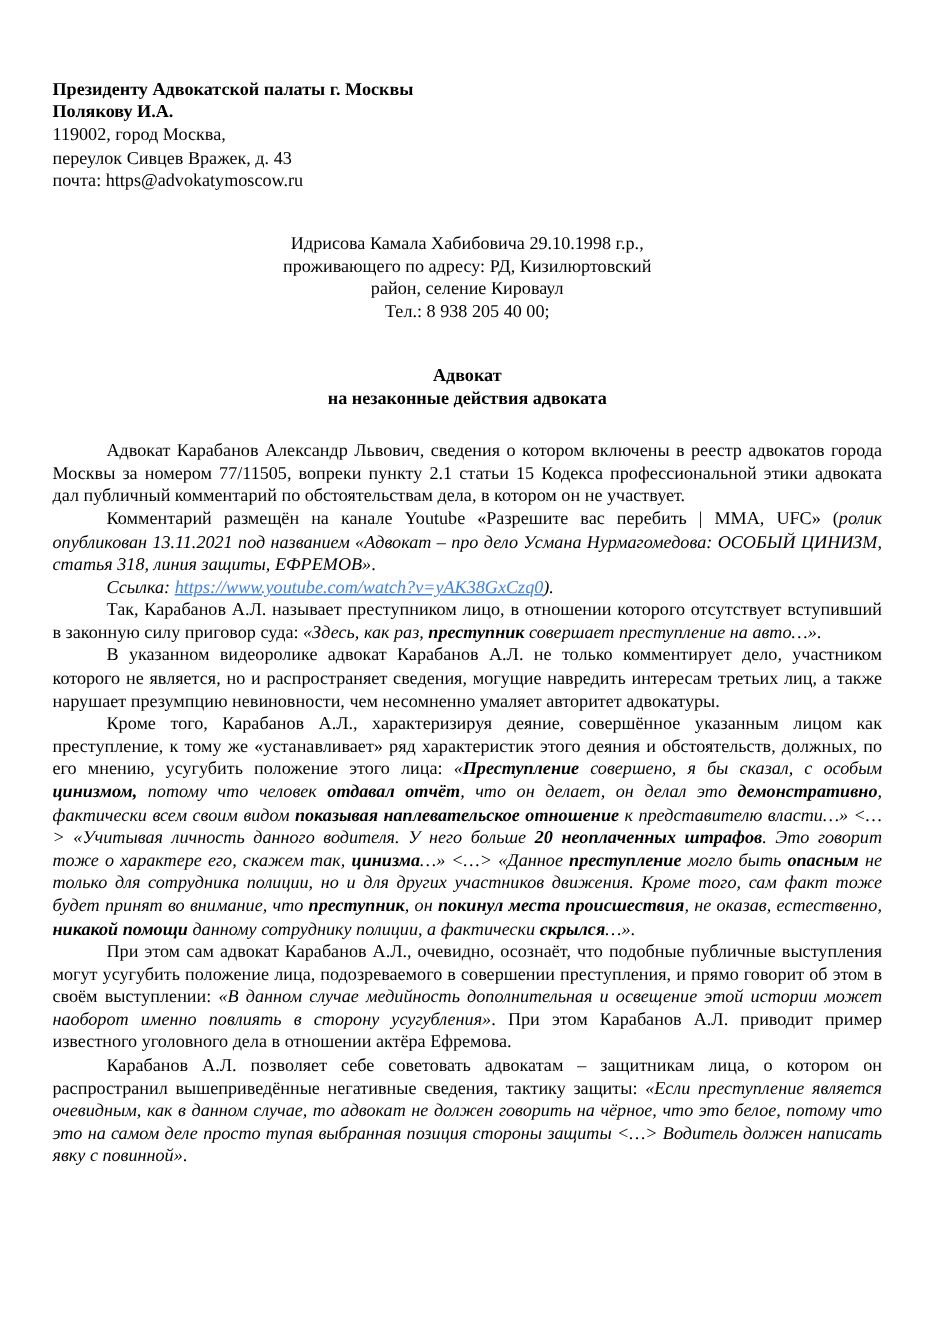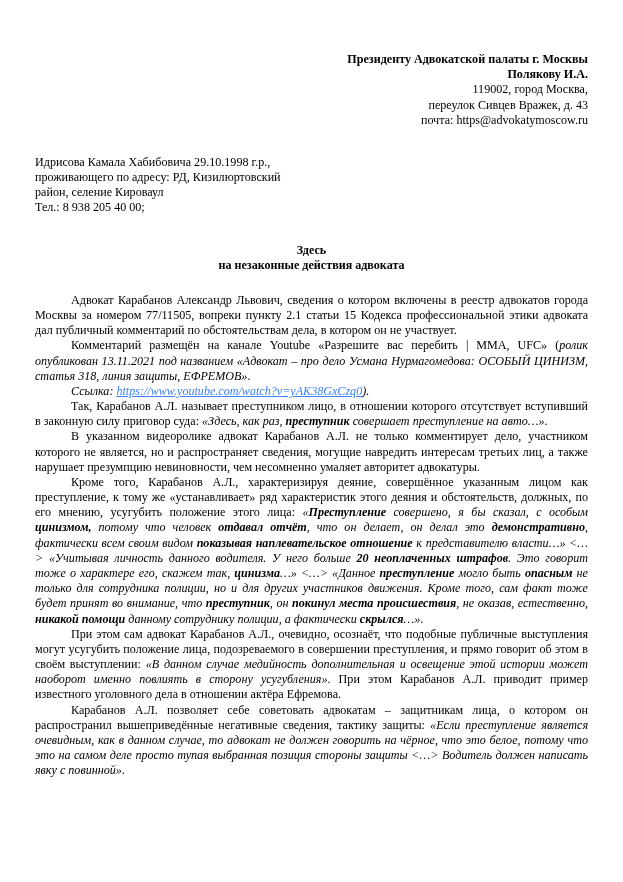--- a/index.html
+++ b/index.html
@@ -14,34 +14,33 @@
     position: relative;
     box-sizing: border-box;
     padding: 52px 35px 20px 35px;
     font-family: "Liberation Serif", "DejaVu Serif", serif;
     font-size: 12.1px;
     line-height: 1.255;
     color: #000000;
     overflow: hidden;
   }
   .addressee {
-    text-align: right;
     margin: 0;
   }
   .addressee .line {
     display: block;
   }
   .addressee .bold {
     font-weight: bold;
   }
   .spacer-md { height: 20px; }
   .spacer-lg { height: 27px; }
 
   .sender {
-    text-align: left;
+    text-align: center;
     margin: 0;
   }
   .sender .line { display: block; }
 
   .doc-title {
     text-align: center;
     font-weight: bold;
     margin: 0;
   }
   .doc-title .line { display: block; }
@@ -78,21 +77,21 @@
   <div class="sender">
     <span class="line">Идрисова Камала Хабибовича 29.10.1998 г.р.,</span>
     <span class="line">проживающего по адресу: РД, Кизилюртовский</span>
     <span class="line">район, селение Кироваул</span>
     <span class="line">Тел.: 8 938 205 40 00;</span>
   </div>
 
   <div class="spacer-lg"></div>
 
   <div class="doc-title">
-    <span class="line">Здесь</span>
+    <span class="line">Адвокат</span>
     <span class="line">на незаконные действия адвоката</span>
   </div>
 
   <div class="spacer-md"></div>
 
   <p class="body"><span>Адвокат Карабанов Александр Львович, сведения о котором включены в реестр адвокатов города Москвы за номером 77/11505, вопреки пункту 2.1 статьи 15 Кодекса профессиональной этики адвоката дал публичный комментарий по обстоятельствам дела, в котором он не участвует.</span></p>
 
   <p class="body"><span>Комментарий размещён на канале Youtube «Разрешите вас перебить | MMA, UFC» (</span><i>ролик опубликован 13.11.2021 под названием «Адвокат – про дело Усмана Нурмагомедова: ОСОБЫЙ ЦИНИЗМ, статья 318, линия защиты, ЕФРЕМОВ»</i><span>.</span></p>
 
   <p class="body"><i>Ссылка:</i> <a class="link" href="#">https://www.youtube.com/watch?v=yAK38GxCzq0</a><i>).</i></p>

